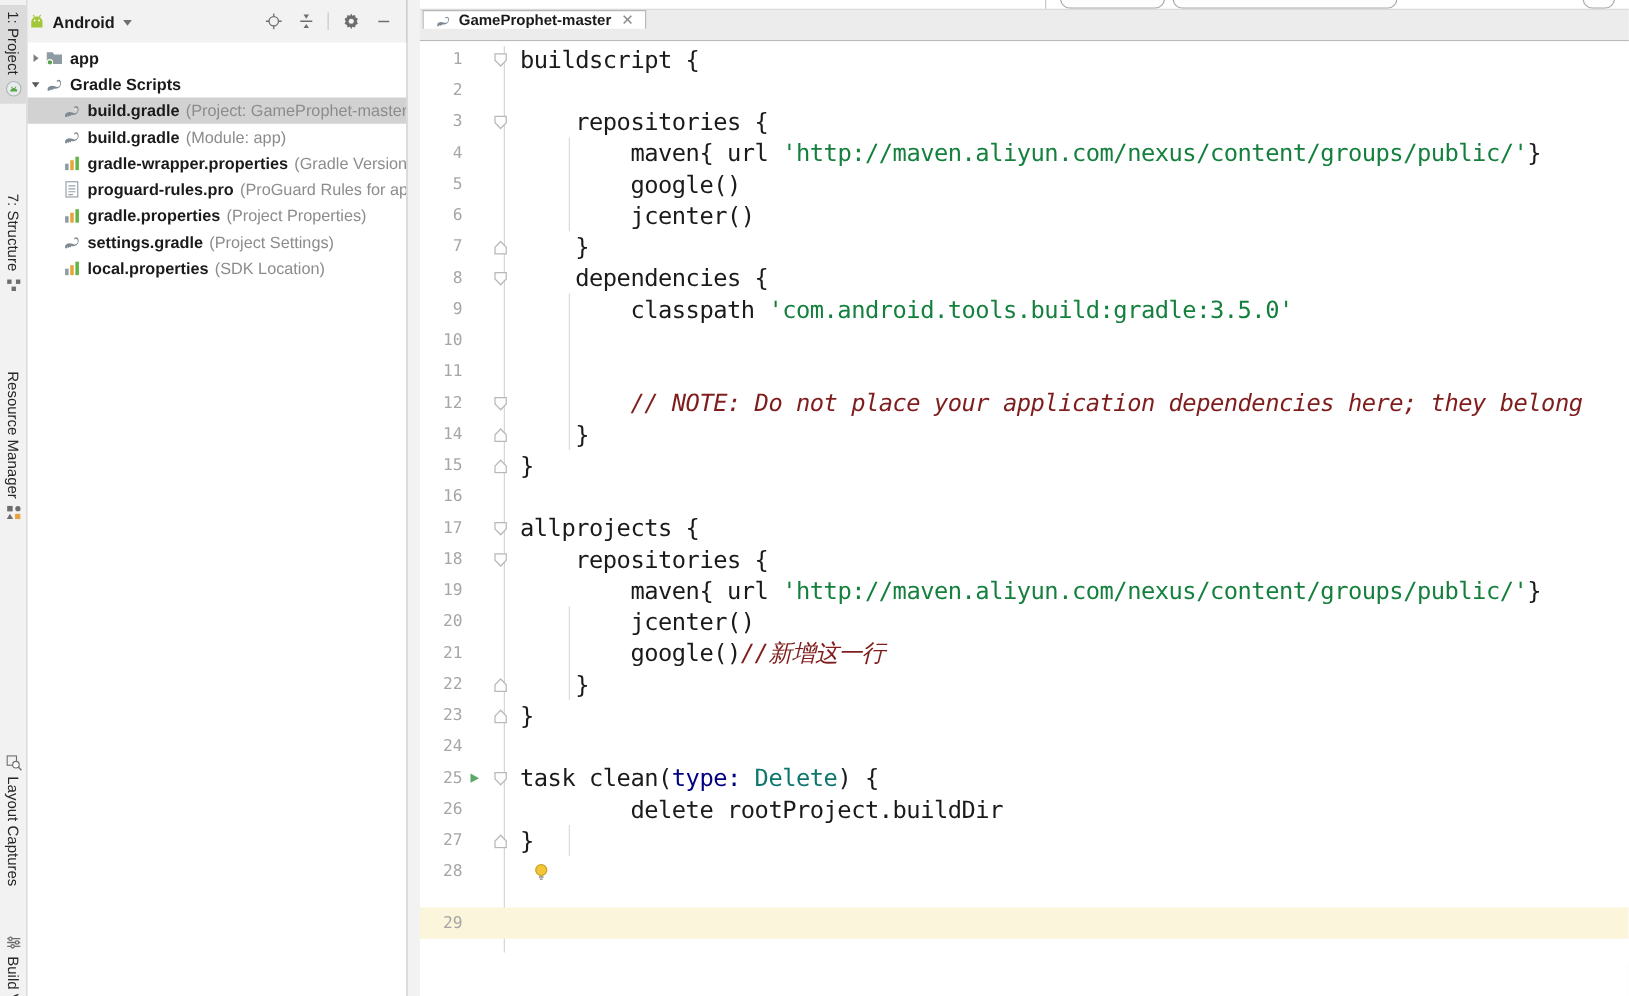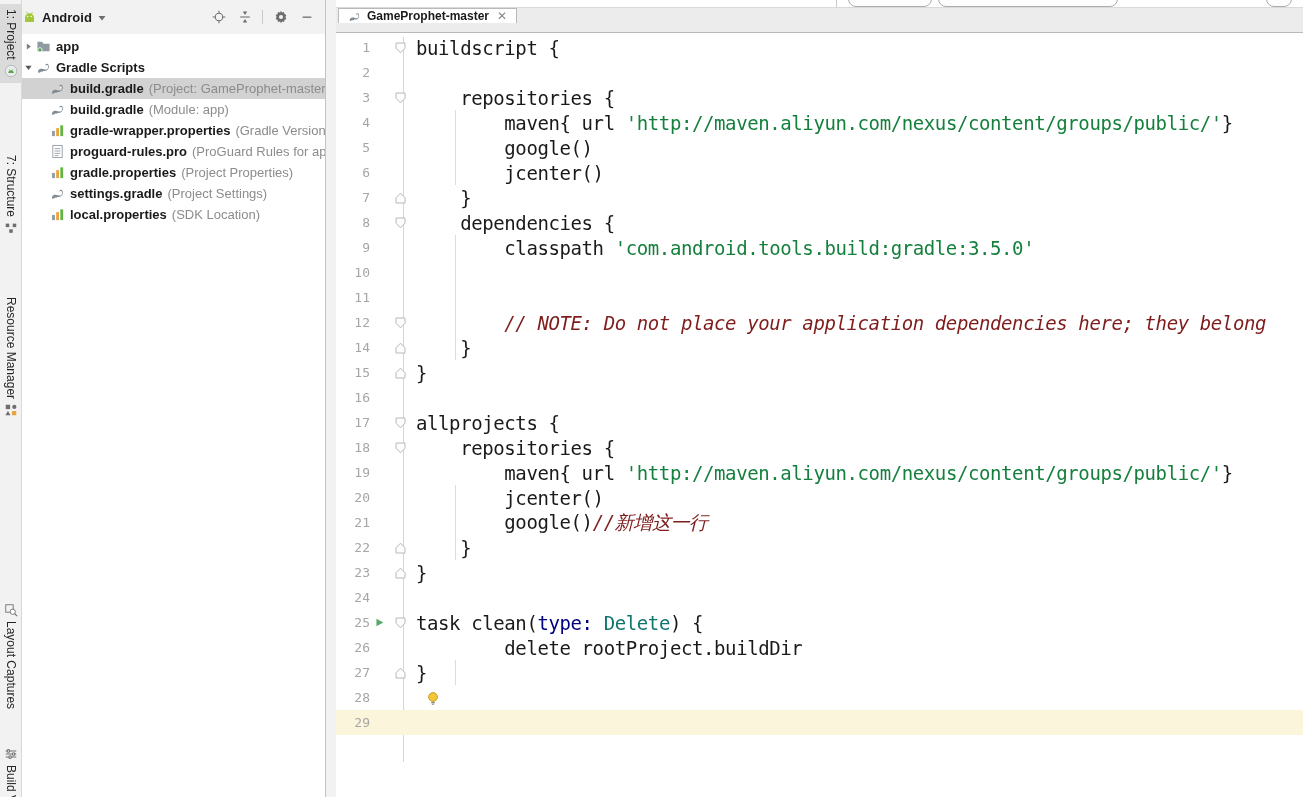--- a/index.html
+++ b/index.html
@@ -49,21 +49,21 @@
          gap:6px; padding:0 9px; font-size:12px; font-weight:bold; color:#1A1A1A; }
   .tab .close { color:#8A8A8A; font-weight:normal; font-size:12px; margin-left:2px; }
 
   .notif { height:27px; border-bottom:1px solid #C6C6C6; background:#FBFAF6; display:flex; align-items:center;
            padding-left:10px; font-size:13px; color:#1A1A1A; overflow:hidden; white-space:nowrap; }
   .notif .act { margin-left:auto; color:#2E75CC; padding-left:8px; }
 
   #code { position:relative; height:737px; overflow:hidden; background:#FFFFFF;
           font-family:"DejaVu Sans Mono","Liberation Mono",monospace; padding-top:2px; }
   .crow { height:25px; display:flex; align-items:center; padding-left:8px; position:relative; }
-  .crow.hl { background:#FBF5DC; }
+  .crow.hl { background:#FBF5DC;margin-top:16px; }
   .lnum { width:26px; text-align:right; font-size:13px; color:#A6A6A6; flex-shrink:0; }
   .rslot { width:18px; display:flex; justify-content:center; flex-shrink:0; }
   .rslot svg { width:11px; height:11px; }
   .fslot { width:24px; display:flex; justify-content:center; flex-shrink:0; }
   .fslot svg { width:11px; height:12px; }
   .ctext { font-size:19px; white-space:pre; color:#1A1A1A; margin-left:4px; letter-spacing:-0.4px; }
   .ctext .s  { color:#15803d; }
   .ctext .c  { color:#7f1d1d; font-style:italic; }
   .ctext .k  { color:#000080; }
   .ctext .cl { color:#0f766e; }

